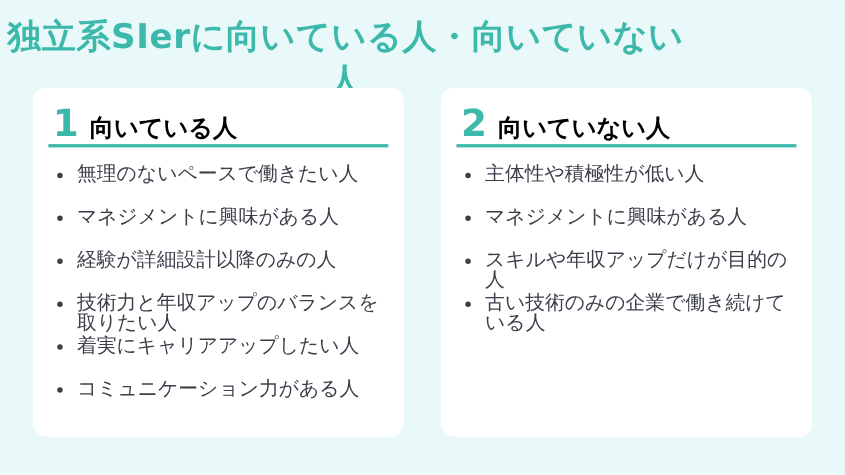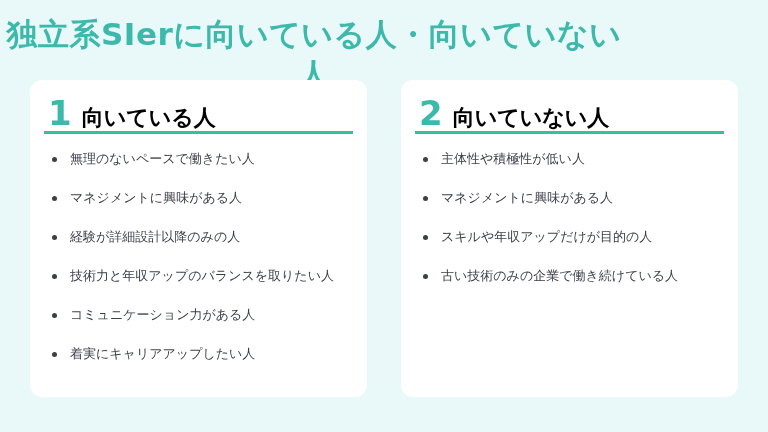--- a/index.html
+++ b/index.html
@@ -23,21 +23,21 @@
   .card.right { left:401px; }
   .card-head {
     display:flex; align-items:baseline; margin-top:16px;
     padding:0 0 4px 4px; border-bottom:3px solid #3cb9ab;
     height:38px; box-sizing:border-box;
   }
   .num { font-size:34px; font-weight:bold; color:#3cb9ab; line-height:34px; margin-right:10px; }
   .head-label { font-size:22px; font-weight:bold; color:#000000; }
   ul.items { list-style:none; margin:16px 0 0 0; padding:0 0 0 6px; }
   ul.items li {
-    font-size:13px; color:#3c3f4a; height:39px; line-height:18px;
+    font-size:18px; color:#3c3f4a; height:39px; line-height:18px;
     display:flex; align-items:flex-start;
   }
   .bullet {
     display:inline-block; width:5px; height:5px; border-radius:50%;
     background:#3c3f4a; margin:7px 13px 0 2px; flex:none;
   }
 </style>
 </head>
 <body>
 
@@ -60,25 +60,25 @@
     <li>
         <span class="bullet"></span>
         <span>経験が詳細設計以降のみの人</span>
       </li>
     <li>
         <span class="bullet"></span>
         <span>技術力と年収アップのバランスを取りたい人</span>
       </li>
     <li>
         <span class="bullet"></span>
-        <span>コミュニケーション力がある人</span>
+        <span>着実にキャリアアップしたい人</span>
       </li>
     <li>
         <span class="bullet"></span>
-        <span>着実にキャリアアップしたい人</span>
+        <span>コミュニケーション力がある人</span>
       </li>
   </ul>
 </div>
 
 <div class="card right">
   <div class="card-head">
     <span class="num">2</span>
     <span class="head-label">向いていない人</span>
   </div>
   <ul class="items">

